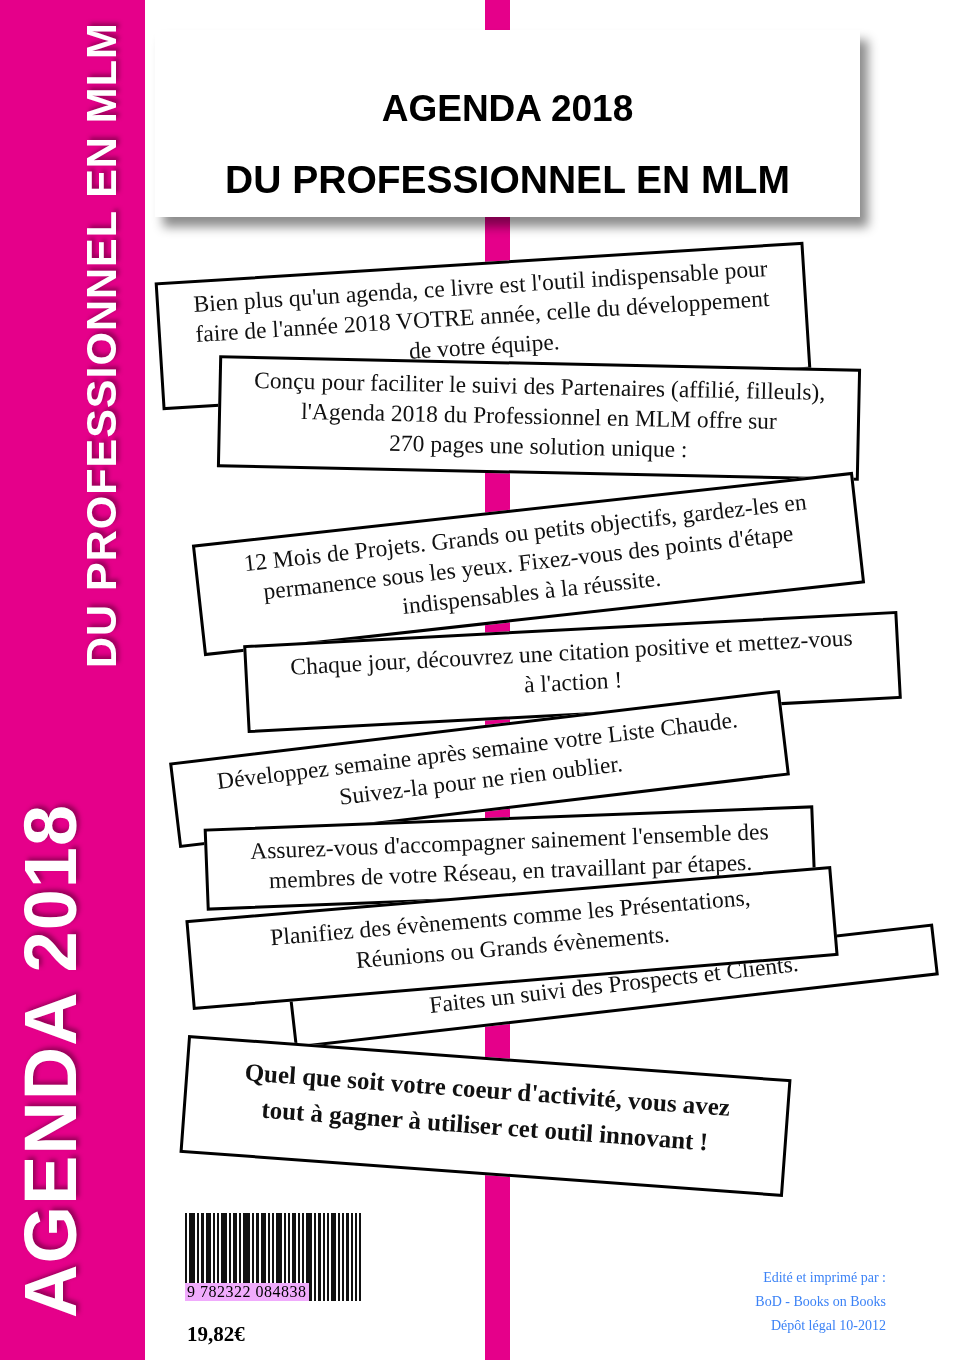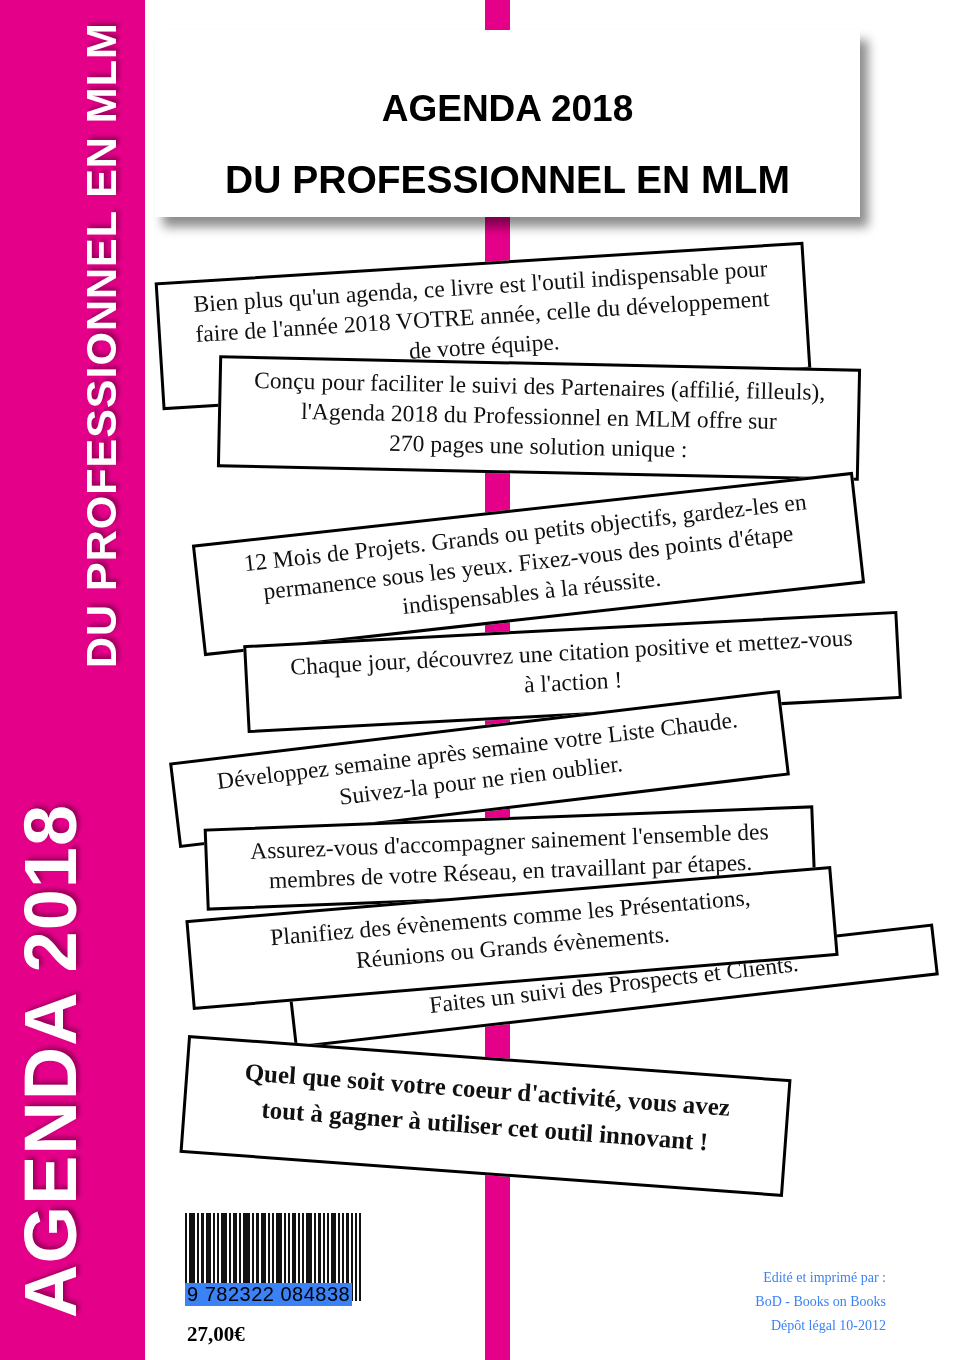--- a/index.html
+++ b/index.html
@@ -12,21 +12,21 @@
   .spine-small { left:5px; top:668px; font-size:43px; }
   .center-bar { position:absolute; left:485px; top:0; width:25px; height:1360px; background:var(--pink); }
   .title-box { position:absolute; left:155px; top:30px; width:705px; height:187px; background:#fff; box-shadow:8px 10px 10px rgba(0,0,0,0.45);
                text-align:center; font-family:"Liberation Sans", sans-serif; font-weight:bold; color:#000; }
   .title-1 { position:absolute; left:0; right:0; top:58px; font-size:37px; }
   .title-2 { position:absolute; left:0; right:0; top:128px; font-size:39px; }
   .card { position:absolute; background:#fff; border:3px solid #000; text-align:center; font-size:23.5px; line-height:30px; color:#111; box-sizing:border-box; padding-top:6px; }
   .card-bold { font-weight:bold; font-size:25px; line-height:36px; padding-top:12px; }
   .barcode { position:absolute; left:185px; top:1213px; width:210px; height:88px; display:flex; align-items:flex-start; }
   .barcode span { display:block; height:100%; background:#111; margin-right:2px; }
-  .isbn { position:absolute; left:185px; top:1283px; font-family:Liberation Sans, sans-serif; font-size:20px; letter-spacing:0.5px; background:#3b82f6; padding:0 2px; }
+  .isbn { position:absolute; left:185px; top:1283px; font-family:Liberation Serif, serif; font-size:16px; letter-spacing:0.5px; background:#f0abfc; padding:0 2px; }
   .price { position:absolute; left:187px; top:1322px; font-size:21px; font-weight:bold; }
   .publisher { position:absolute; right:73px; top:1266px; text-align:right; font-size:14px; line-height:24px; color:#3b82f6; }
 </style>
 </head>
 <body>
 
 <div class="spine" style="--pink:#E5008A"></div>
 <div class="spine-text">
   <div class="spine-line spine-big">AGENDA 2018</div>
   <div class="spine-line spine-small">DU PROFESSIONNEL EN MLM</div>
@@ -117,19 +117,19 @@
     <span style="width:2px"></span>
   <span style="width:5px"></span>
     <span style="width:2px"></span>
     <span style="width:2px"></span>
     <span style="width:3px"></span>
   <span style="width:2px"></span>
     <span style="width:2px"></span>
     <span style="width:2px"></span>
 </div>
 <div class="isbn">9 782322 084838</div>
-<div class="price">27,00€</div>
+<div class="price">19,82€</div>
 
 <div class="publisher">
   <div>Edité et imprimé par :</div>
   <div>BoD - Books on Books</div>
   <div>Dépôt légal 10-2012</div>
 </div>
 
 </body></html>

